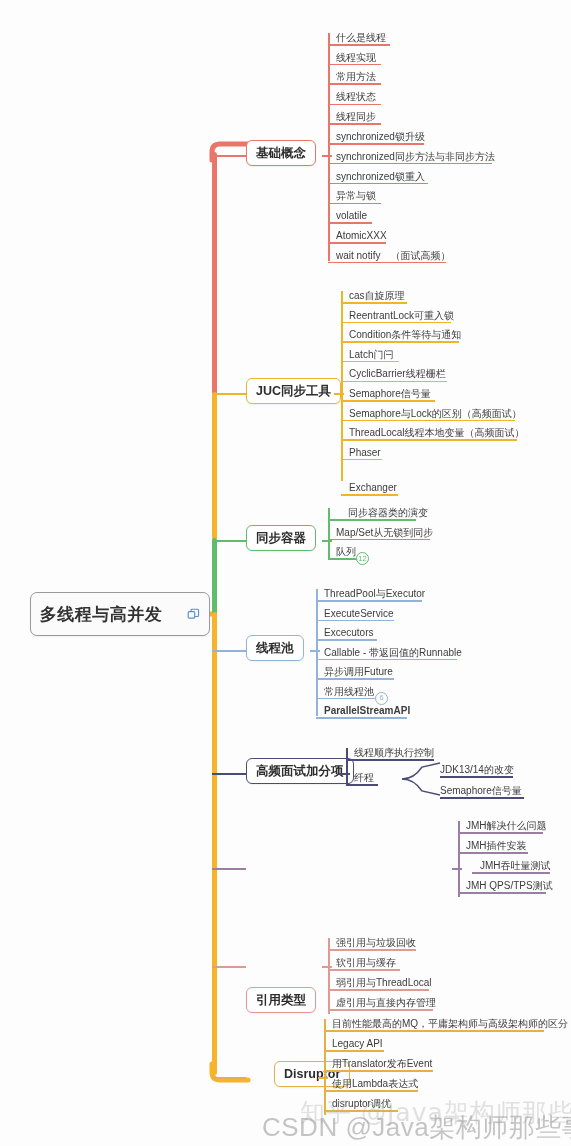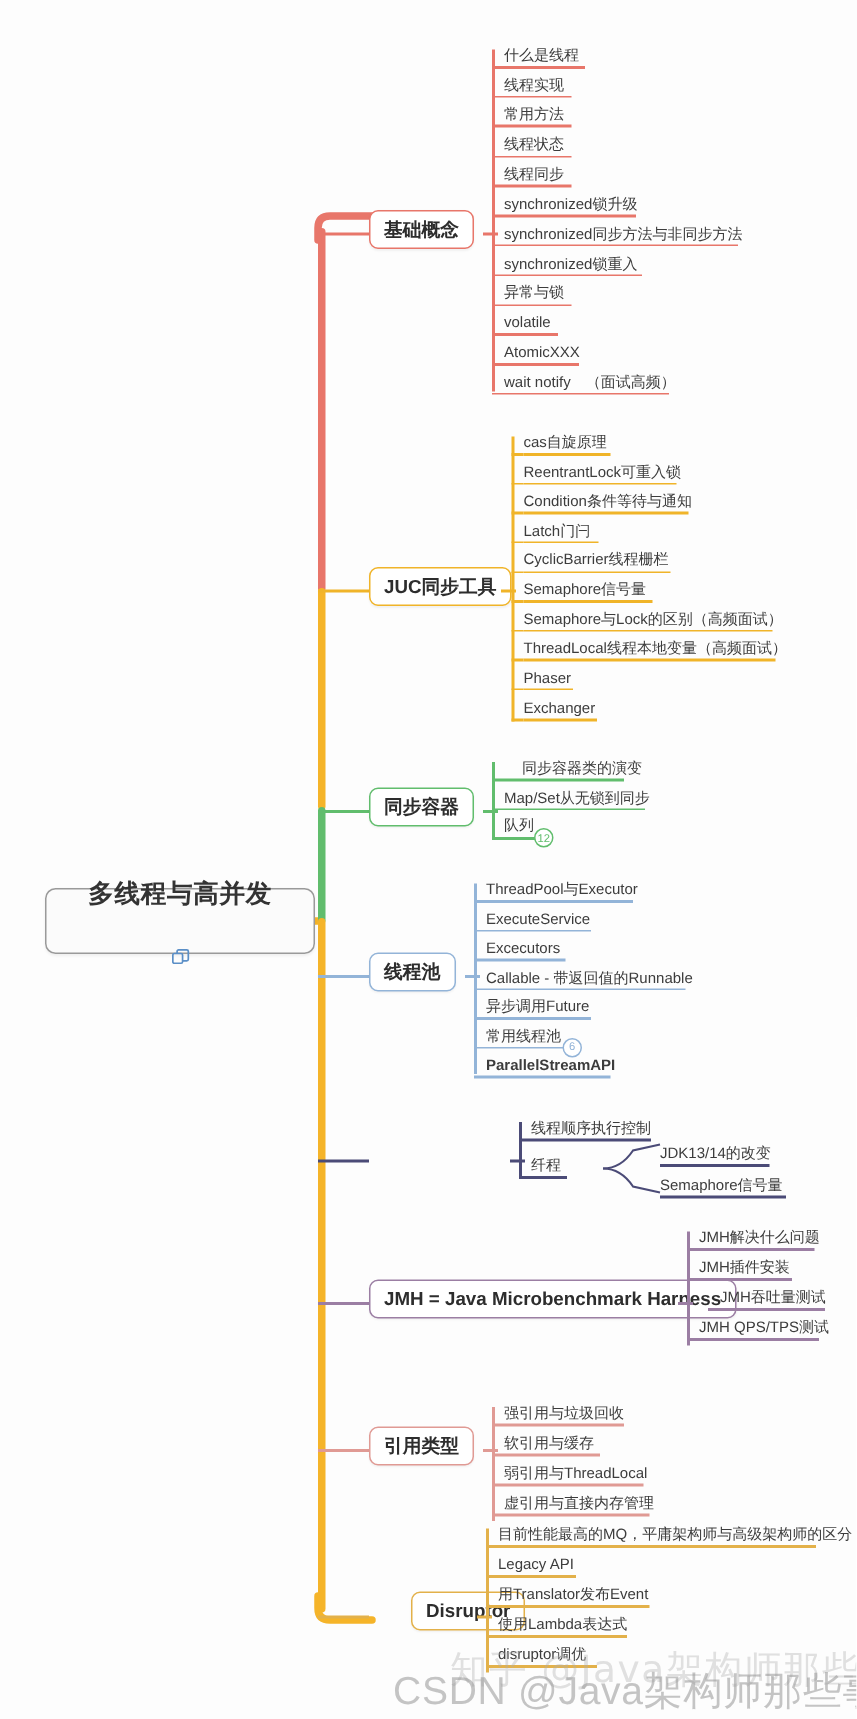--- a/index.html
+++ b/index.html
@@ -22,21 +22,20 @@
     left: 30px; top: 592px;
     width: 180px; height: 44px;
     border: 1.6px solid #9a9a9a;
     border-radius: 7px;
     background: #fbfbfb;
     display: flex;
     align-items: center;
     justify-content: center;
     gap: 25px;
     box-shadow: 0 1px 2px rgba(0,0,0,.06);
-    flex-direction: column;
   }
   .root-label {
     font-size: 17px;
     font-weight: bold;
     color: #333333;
     letter-spacing: .5px;
     white-space: nowrap;
   }
   .copy-icon { width: 13px; height: 13px; display:block; }
 
@@ -202,33 +201,33 @@
     <div class="leaf-rail" style="height:190px; background:#f0b429;"></div>
   <div class="leaf" style="position: absolute; left: 0px; top: 0px;"><span class="leaf-tick" style="background: rgb(240, 180, 41); bottom: 2px;"></span><span class="leaf-text">cas自旋原理</span><span class="leaf-underline" style="background: rgb(240, 180, 41); width: 58px; bottom: 2px;"></span></div>
       <div class="leaf" style="position: absolute; left: 0px; top: 19.6px;"><span class="leaf-tick" style="background: rgb(240, 180, 41); bottom: 2px;"></span><span class="leaf-text">ReentrantLock可重入锁</span><span class="leaf-underline" style="background: rgb(240, 180, 41); width: 102px; bottom: 2px;"></span></div>
       <div class="leaf" style="position: absolute; left: 0px; top: 39.2px;"><span class="leaf-tick" style="background: rgb(240, 180, 41); bottom: 2px;"></span><span class="leaf-text">Condition条件等待与通知</span><span class="leaf-underline" style="background: rgb(240, 180, 41); width: 110px; bottom: 2px;"></span></div>
       <div class="leaf" style="position: absolute; left: 0px; top: 58.8px;"><span class="leaf-tick" style="background: rgb(240, 180, 41); bottom: 2px;"></span><span class="leaf-text">Latch门闩</span><span class="leaf-underline" style="background: rgb(240, 180, 41); width: 50px; bottom: 2px;"></span></div>
       <div class="leaf" style="position: absolute; left: 0px; top: 78.4px;"><span class="leaf-tick" style="background: rgb(240, 180, 41); bottom: 2px;"></span><span class="leaf-text">CyclicBarrier线程栅栏</span><span class="leaf-underline" style="background: rgb(240, 180, 41); width: 98px; bottom: 2px;"></span></div>
       <div class="leaf" style="position: absolute; left: 0px; top: 98px;"><span class="leaf-tick" style="background: rgb(240, 180, 41); bottom: 2px;"></span><span class="leaf-text">Semaphore信号量</span><span class="leaf-underline" style="background: rgb(240, 180, 41); width: 86px; bottom: 2px;"></span></div>
       <div class="leaf" style="position: absolute; left: 0px; top: 117.6px;"><span class="leaf-tick" style="background: rgb(240, 180, 41); bottom: 2px;"></span><span class="leaf-text">Semaphore与Lock的区别（高频面试）</span><span class="leaf-underline" style="background: rgb(240, 180, 41); width: 166px; bottom: 2px;"></span></div>
       <div class="leaf" style="position: absolute; left: 0px; top: 137.2px;"><span class="leaf-tick" style="background: rgb(240, 180, 41); bottom: 2px;"></span><span class="leaf-text">ThreadLocal线程本地变量（高频面试）</span><span class="leaf-underline" style="background: rgb(240, 180, 41); width: 168px; bottom: 2px;"></span></div>
       <div class="leaf" style="position: absolute; left: 0px; top: 156.8px;"><span class="leaf-tick" style="background: rgb(240, 180, 41); bottom: 2px;"></span><span class="leaf-text">Phaser</span><span class="leaf-underline" style="background: rgb(240, 180, 41); width: 33px; bottom: 2px;"></span></div>
-      <div class="leaf" style="position: absolute; left: 0px; top: 177px;"><span class="leaf-tick" style="background: rgb(240, 180, 41); bottom: 2px;"></span><span class="leaf-text">Exchanger</span><span class="leaf-underline" style="background: rgb(240, 180, 41); width: 49px; bottom: 2px;"></span></div>
+      <div class="leaf" style="position: absolute; left: 0px; top: 192px;"><span class="leaf-tick" style="background: rgb(240, 180, 41); bottom: 2px;"></span><span class="leaf-text">Exchanger</span><span class="leaf-underline" style="background: rgb(240, 180, 41); width: 49px; bottom: 2px;"></span></div>
     </div>
 
   <div class="stub" style="left:212px; top:540px; width:34px; background:#61bd6d; height:2.4px;"></div>
   <div class="branch" style="left:246px; top:525px;">
     <div class="branch-node" style="border-color:#61bd6d;">同步容器</div>
   </div>
   <div class="stub" style="left:322px; top:540px; width:10px; background:#61bd6d; height:2.4px;"></div>
   <div class="leaves" style="left:328px; top:508px;">
     <div class="leaf-rail" style="height:52px; background:#61bd6d;"></div>
   <div class="leaf" style="position: absolute; left: 0px; top: 0px; padding-left: 20px;"><span class="leaf-tick" style="background: rgb(97, 189, 109); bottom: 2px;"></span><span class="leaf-text">同步容器类的演变</span><span class="leaf-underline" style="background: rgb(97, 189, 109); width: 80px; bottom: 2px;"></span></div>
       <div class="leaf" style="position: absolute; left: 0px; top: 19.5px;"><span class="leaf-tick" style="background: rgb(97, 189, 109); bottom: 2px;"></span><span class="leaf-text">Map/Set从无锁到同步</span><span class="leaf-underline" style="background: rgb(97, 189, 109); width: 94px; bottom: 2px;"></span></div>
-      <div class="leaf" style="position: absolute; left: 0px; top: 39px; font-family: Liberation Mono, monospace;"><span class="leaf-tick" style="background: rgb(97, 189, 109); bottom: 2px;"></span><span class="leaf-text">队列</span><span class="leaf-underline" style="background: rgb(97, 189, 109); width: 24px; bottom: 2px;"></span></div>
+      <div class="leaf" style="position: absolute; left: 0px; top: 39px;"><span class="leaf-tick" style="background: rgb(97, 189, 109); bottom: 2px;"></span><span class="leaf-text">队列</span><span class="leaf-underline" style="background: rgb(97, 189, 109); width: 24px; bottom: 2px;"></span></div>
       <div class="badge" style="border-color: rgb(97, 189, 109); color: rgb(97, 189, 109); left: 28px; top: 44px;">12</div>
     </div>
 
   <div class="stub" style="left:212px; top:650px; width:34px; background:#93b4d8; height:2.4px;"></div>
   <div class="branch" style="left:246px; top:635px;">
     <div class="branch-node" style="border-color:#93b4d8;">线程池</div>
   </div>
   <div class="stub" style="left:310px; top:650px; width:10px; background:#93b4d8; height:2.4px;"></div>
   <div class="leaves" style="left:316px; top:589px;">
     <div class="leaf-rail" style="height:127px; background:#93b4d8;"></div>
@@ -236,52 +235,52 @@
       <div class="leaf" style="position: absolute; left: 0px; top: 19.5px;"><span class="leaf-tick" style="background: rgb(147, 180, 216); bottom: 2px;"></span><span class="leaf-text">ExecuteService</span><span class="leaf-underline" style="background: rgb(147, 180, 216); width: 70px; bottom: 2px;"></span></div>
       <div class="leaf" style="position: absolute; left: 0px; top: 39px;"><span class="leaf-tick" style="background: rgb(147, 180, 216); bottom: 2px;"></span><span class="leaf-text">Excecutors</span><span class="leaf-underline" style="background: rgb(147, 180, 216); width: 53px; bottom: 2px;"></span></div>
       <div class="leaf" style="position: absolute; left: 0px; top: 58.5px;"><span class="leaf-tick" style="background: rgb(147, 180, 216); bottom: 2px;"></span><span class="leaf-text">Callable - 带返回值的Runnable</span><span class="leaf-underline" style="background: rgb(147, 180, 216); width: 133px; bottom: 2px;"></span></div>
       <div class="leaf" style="position: absolute; left: 0px; top: 78px;"><span class="leaf-tick" style="background: rgb(147, 180, 216); bottom: 2px;"></span><span class="leaf-text">异步调用Future</span><span class="leaf-underline" style="background: rgb(147, 180, 216); width: 70px; bottom: 2px;"></span></div>
       <div class="leaf" style="position: absolute; left: 0px; top: 97.5px;"><span class="leaf-tick" style="background: rgb(147, 180, 216); bottom: 2px;"></span><span class="leaf-text">常用线程池</span><span class="leaf-underline" style="background: rgb(147, 180, 216); width: 55px; bottom: 2px;"></span></div>
       <div class="badge" style="border-color: rgb(147, 180, 216); color: rgb(147, 180, 216); left: 59px; top: 102.5px;">6</div>
       <div class="leaf" style="position: absolute; left: 0px; top: 117px; font-weight: bold;"><span class="leaf-tick" style="background: rgb(147, 180, 216); bottom: 2px;"></span><span class="leaf-text">ParallelStreamAPI</span><span class="leaf-underline" style="background: rgb(147, 180, 216); width: 83px; bottom: 2px;"></span></div>
     </div>
 
   <div class="stub" style="left:212px; top:773px; width:34px; background:#4b4b77; height:2.4px;"></div>
+  <div class="branch" style="left:246px; top:758px;">
+    <div class="branch-node" style="border-color:#4b4b77;">高频面试加分项</div>
+  </div>
   <div class="stub" style="left:340px; top:773px; width:10px; background:#4b4b77; height:2.4px;"></div>
   <div class="leaves" style="left:346px; top:748px;">
     <div class="leaf-rail" style="height:38px; background:#4b4b77;"></div>
   <div class="leaf" style="position: absolute; left: 0px; top: 0px;"><span class="leaf-tick" style="background: rgb(75, 75, 119); bottom: 2px;"></span><span class="leaf-text">线程顺序执行控制</span><span class="leaf-underline" style="background: rgb(75, 75, 119); width: 80px; bottom: 2px;"></span></div>
       <div class="leaf" style="position: absolute; left: 0px; top: 25px;"><span class="leaf-tick" style="background: rgb(75, 75, 119); bottom: 2px;"></span><span class="leaf-text">纤程</span><span class="leaf-underline" style="background: rgb(75, 75, 119); width: 24px; bottom: 2px;"></span></div>
       <div style="position: absolute; left: 94px; top: 17px;">
         <div class="leaf" style="position: absolute; left: 0px; top: 0px; padding-left: 0px;"><span class="leaf-text">JDK13/14的改变</span><span class="leaf-underline" style="background: rgb(75, 75, 119); width: 73px; left: 0px; bottom: 2px;"></span></div>
         <div class="leaf" style="position: absolute; left: 0px; top: 21px; padding-left: 0px;"><span class="leaf-text">Semaphore信号量</span><span class="leaf-underline" style="background: rgb(75, 75, 119); width: 84px; left: 0px; bottom: 2px;"></span></div>
       </div>
     </div>
 
   <svg class="sub-curve" style="left:400px; top:757px; width:46px; height:44px; overflow:visible">
     <path d="M 2,22 Q 14,22 22,10 L 40,6" stroke="#4b4b77" stroke-width="1.4" fill="none"></path>
     <path d="M 2,22 Q 14,22 22,34 L 40,38" stroke="#4b4b77" stroke-width="1.4" fill="none"></path>
   </svg>
 
   <div class="stub" style="left:212px; top:868px; width:34px; background:#9b7ea3; height:2.4px;"></div>
-  <div class="branch" style="left:246px; top:853px;">
-    <div class="branch-node" style="border-color:#9b7ea3;">JMH = Java Microbenchmark Harness</div>
-  </div>
   <div class="stub" style="left:452px; top:868px; width:10px; background:#9b7ea3; height:2.4px;"></div>
   <div class="leaves" style="left:458px; top:821px;">
     <div class="leaf-rail" style="height:76px; background:#9b7ea3;"></div>
   <div class="leaf" style="position: absolute; left: 0px; top: 0px;"><span class="leaf-tick" style="background: rgb(155, 126, 163); bottom: 2px;"></span><span class="leaf-text">JMH解决什么问题</span><span class="leaf-underline" style="background: rgb(155, 126, 163); width: 77px; bottom: 2px;"></span></div>
       <div class="leaf" style="position: absolute; left: 0px; top: 20px;"><span class="leaf-tick" style="background: rgb(155, 126, 163); bottom: 2px;"></span><span class="leaf-text">JMH插件安装</span><span class="leaf-underline" style="background: rgb(155, 126, 163); width: 62px; bottom: 2px;"></span></div>
       <div class="leaf" style="position: absolute; left: 14px; top: 40px; text-align: center;"><span class="leaf-tick" style="background: rgb(155, 126, 163); bottom: 2px;"></span><span class="leaf-text">JMH吞吐量测试</span><span class="leaf-underline" style="background: rgb(155, 126, 163); width: 70px; bottom: 2px;"></span></div>
       <div class="leaf" style="position: absolute; left: 0px; top: 60px;"><span class="leaf-tick" style="background: rgb(155, 126, 163); bottom: 2px;"></span><span class="leaf-text">JMH QPS/TPS测试</span><span class="leaf-underline" style="background: rgb(155, 126, 163); width: 80px; bottom: 2px;"></span></div>
     </div>
 
   <div class="stub" style="left:212px; top:966px; width:34px; background:#e09a94; height:2.4px;"></div>
   <div class="branch" style="left:246px; top:951px;">
-    <div class="branch-node" style="border-color:#e09a94;">引用类型</div>
+    <div class="branch-node" style="border-color:#e09a94;margin-top:36px;">引用类型</div>
   </div>
   <div class="stub" style="left:322px; top:966px; width:10px; background:#e09a94; height:2.4px;"></div>
   <div class="leaves" style="left:328px; top:938px;">
     <div class="leaf-rail" style="height:76px; background:#e09a94;"></div>
   <div class="leaf" style="position: absolute; left: 0px; top: 0px;"><span class="leaf-tick" style="background: rgb(224, 154, 148); bottom: 2px;"></span><span class="leaf-text">强引用与垃圾回收</span><span class="leaf-underline" style="background: rgb(224, 154, 148); width: 80px; bottom: 2px;"></span></div>
       <div class="leaf" style="position: absolute; left: 0px; top: 20px;"><span class="leaf-tick" style="background: rgb(224, 154, 148); bottom: 2px;"></span><span class="leaf-text">软引用与缓存</span><span class="leaf-underline" style="background: rgb(224, 154, 148); width: 64px; bottom: 2px;"></span></div>
       <div class="leaf" style="position: absolute; left: 0px; top: 40px;"><span class="leaf-tick" style="background: rgb(224, 154, 148); bottom: 2px;"></span><span class="leaf-text">弱引用与ThreadLocal</span><span class="leaf-underline" style="background: rgb(224, 154, 148); width: 93px; bottom: 2px;"></span></div>
       <div class="leaf" style="position: absolute; left: 0px; top: 60px;"><span class="leaf-tick" style="background: rgb(224, 154, 148); bottom: 2px;"></span><span class="leaf-text">虚引用与直接内存管理</span><span class="leaf-underline" style="background: rgb(224, 154, 148); width: 97px; bottom: 2px;"></span></div>
     </div>
 

